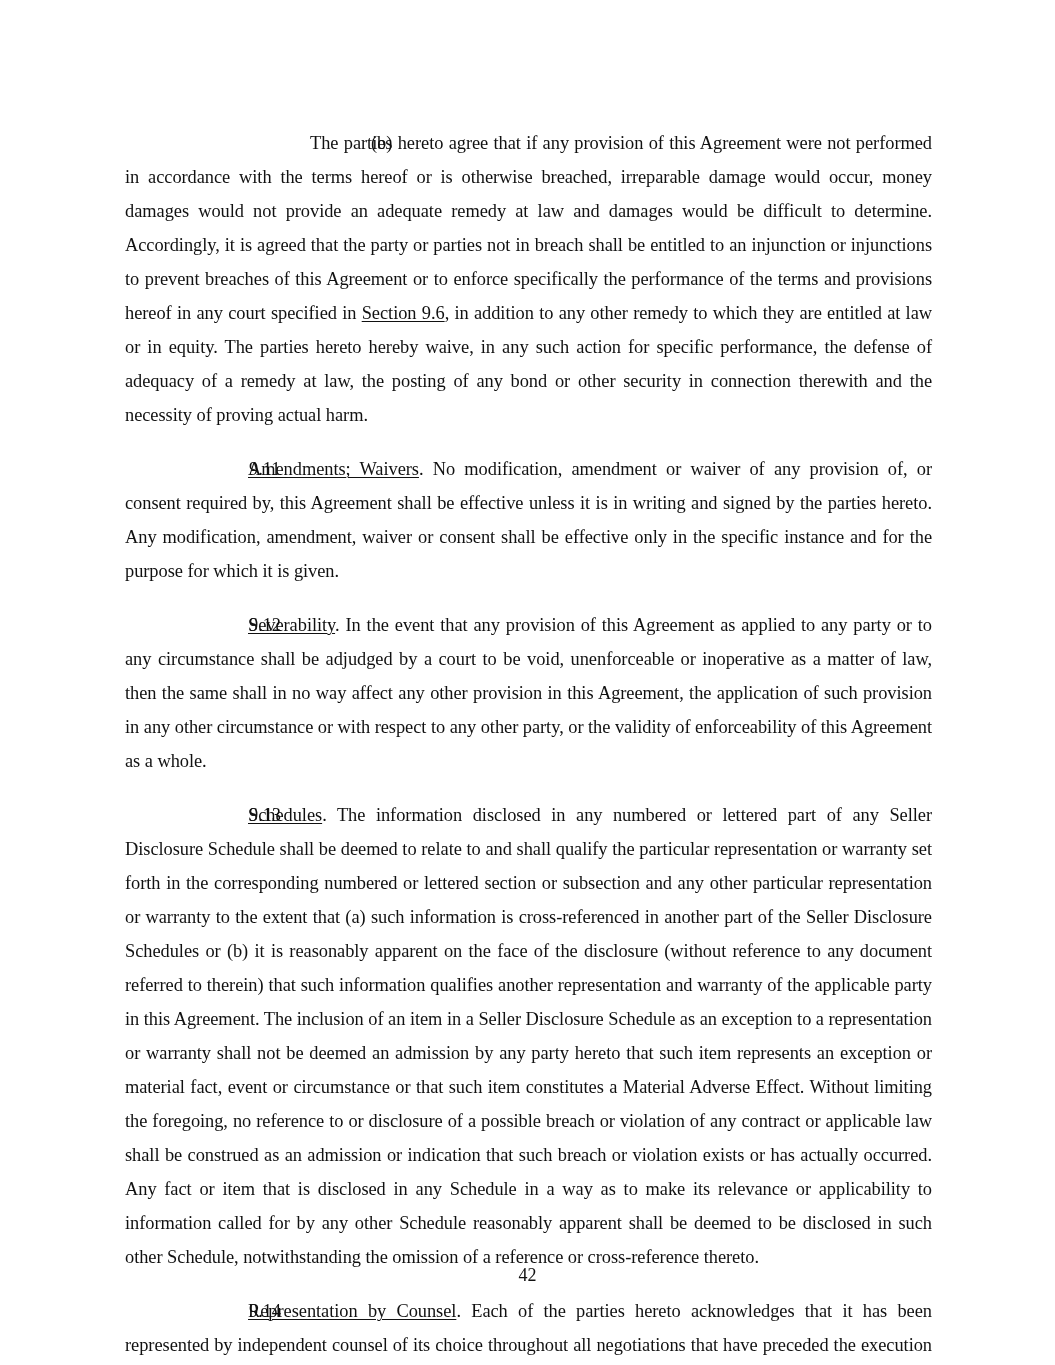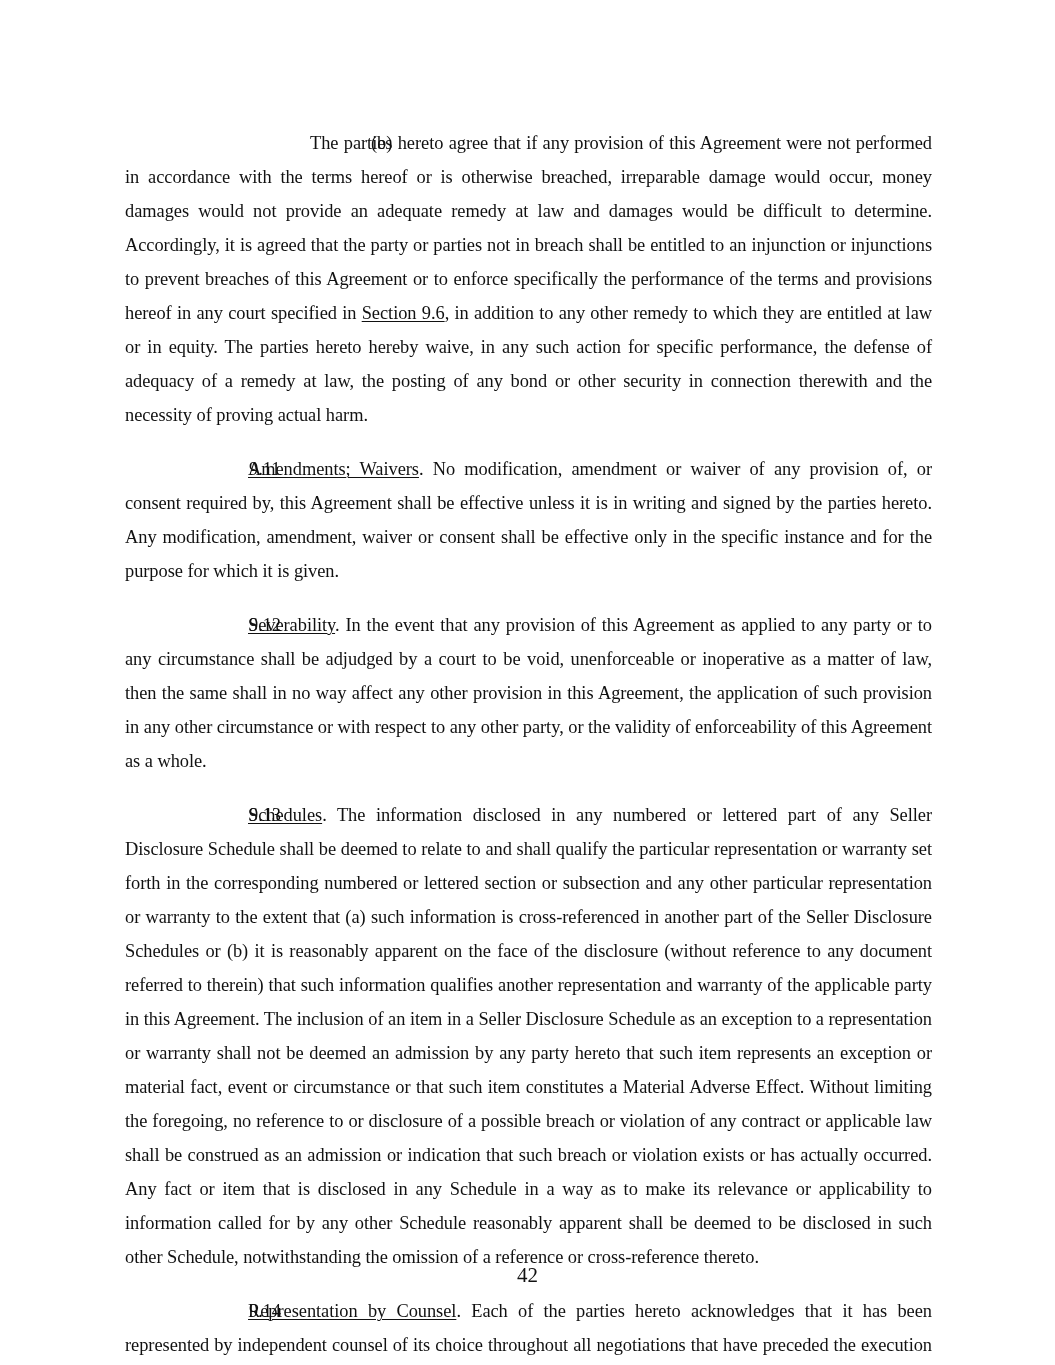--- a/index.html
+++ b/index.html
@@ -44,21 +44,21 @@
       text-decoration: underline;
       text-underline-offset: 2px;
       text-decoration-thickness: 1px;
     }
     .page-number {
       position: absolute;
       top: 1264px;
       left: 0;
       width: 1055px;
       text-align: center;
-      font-size: 21px;
+      font-size: 18px;
       line-height: 22px;
     }
   </style>
 </head>
 <body>
 
 <div class="page">
 
   <p class="para first"><span class="label-b">(b)</span><span>The parties hereto agree that if any provision of this Agreement were not performed in accordance with the terms hereof or is otherwise breached, irreparable damage would occur, money damages would not provide an adequate remedy at law and damages would be difficult to determine. Accordingly, it is agreed that the party or parties not in breach shall be entitled to an injunction or injunctions to prevent breaches of this Agreement or to enforce specifically the performance of the terms and provisions hereof in any court specified in </span><span class="u">Section 9.6</span><span>, in addition to any other remedy to which they are entitled at law or in equity. The parties hereto hereby waive, in any such action for specific performance, the defense of adequacy of a remedy at law, the posting of any bond or other security in connection therewith and the necessity of proving actual harm.</span></p>
 

